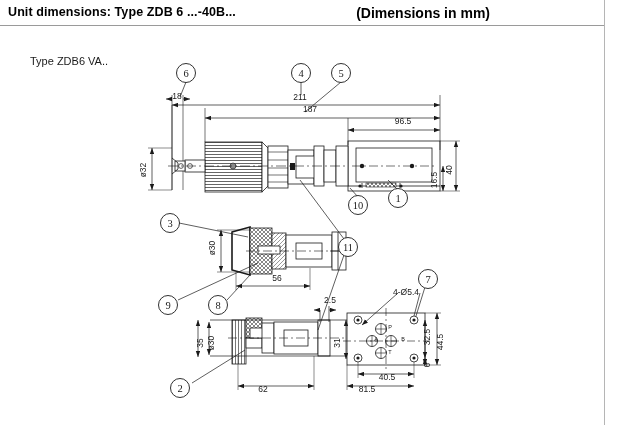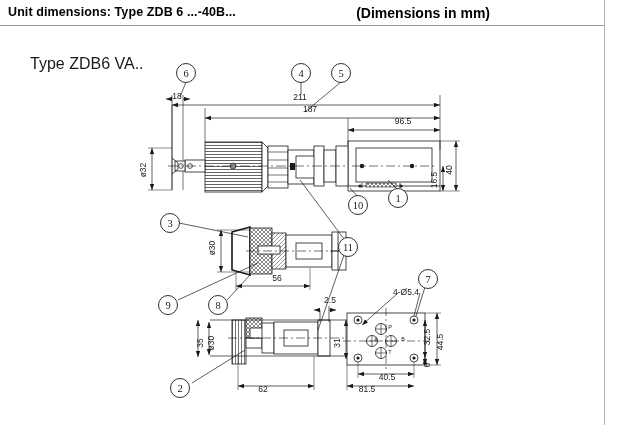--- a/index.html
+++ b/index.html
@@ -31,21 +31,21 @@
     border-top:1.5px solid #9a9a9a;
   }
   .frame-right{
     position:absolute;left:604px;top:0;width:0;height:425px;
     border-left:1px solid #b5b5b5;
   }
 
   
   .subtitle{
     position:absolute;left:30px;top:55px;
-    font-size:16px;color:#1a1a1a;white-space:nowrap;
+    font-size:11px;color:#1a1a1a;white-space:nowrap;
   }
 
   
   #cad{position:absolute;left:0;top:0;width:618px;height:425px;}
 </style>
 </head>
 <body>
 
 <div id="page">
 

